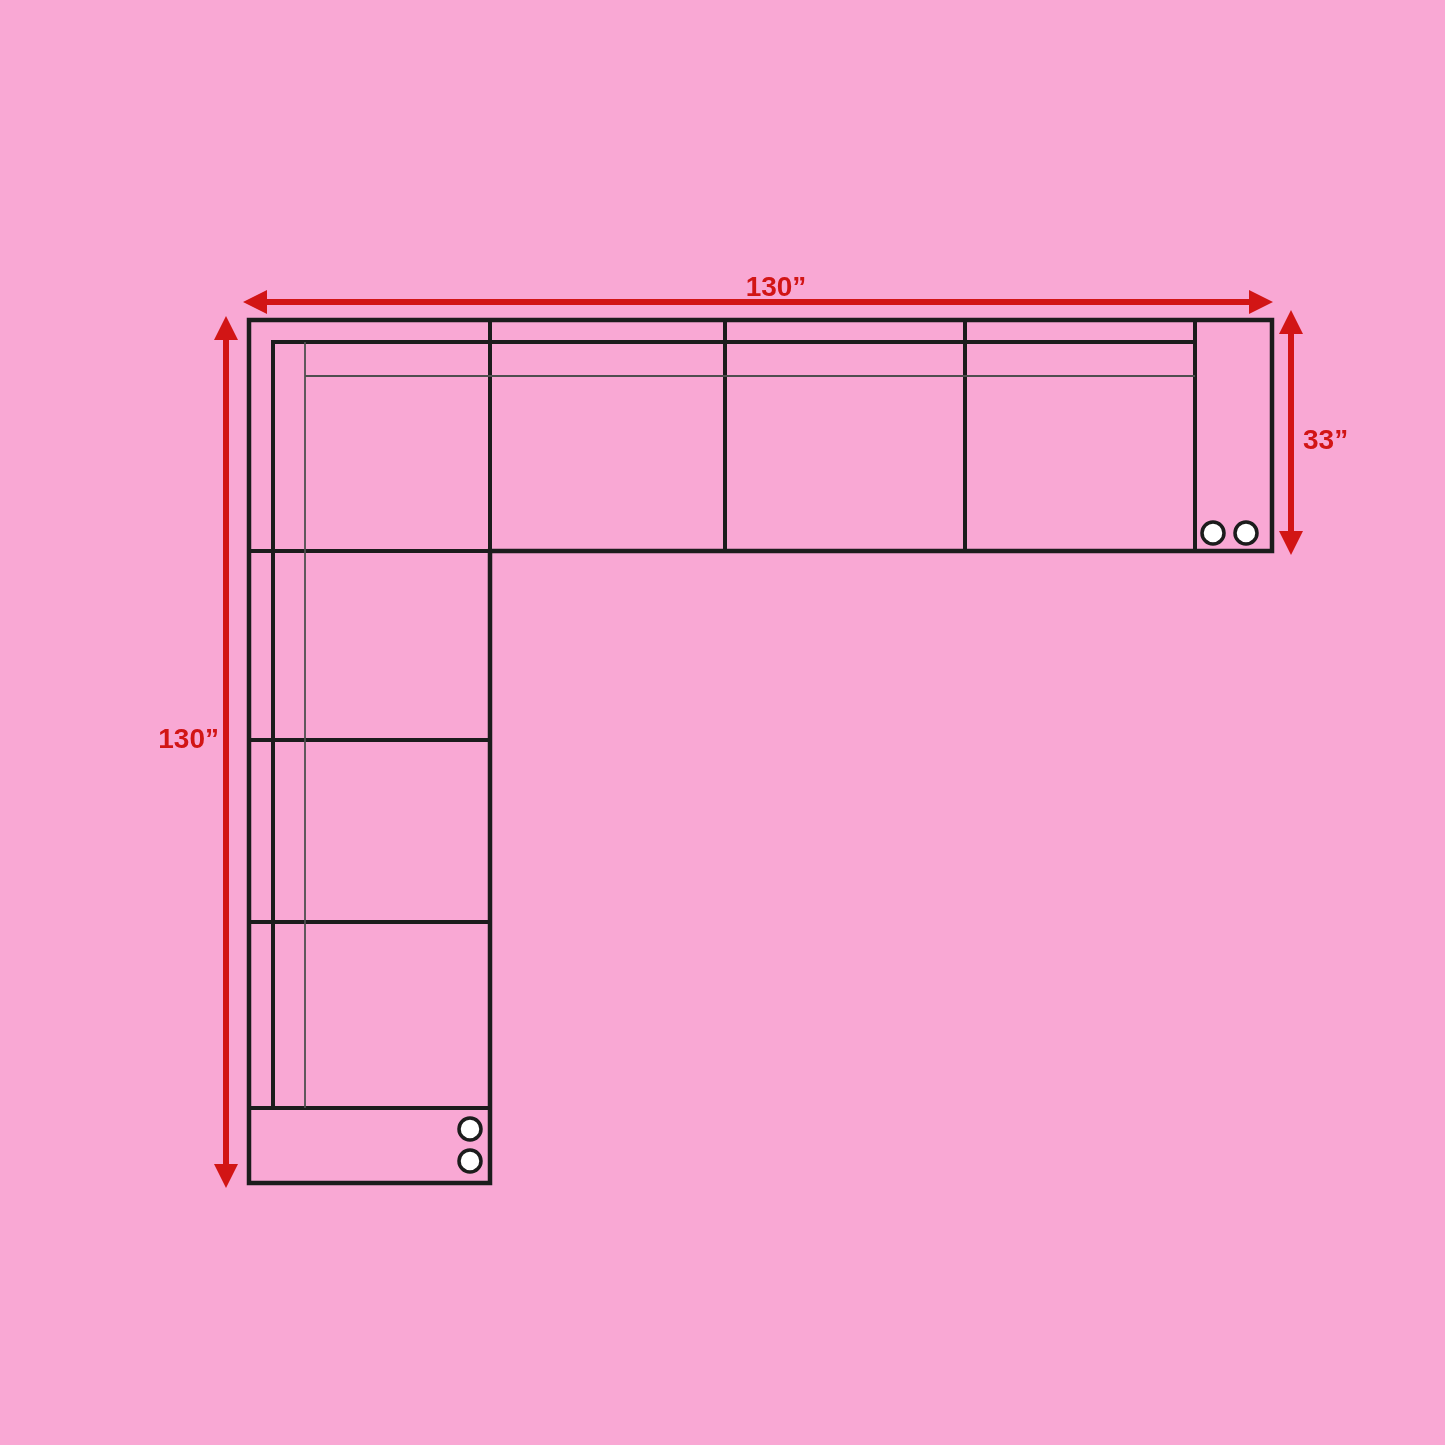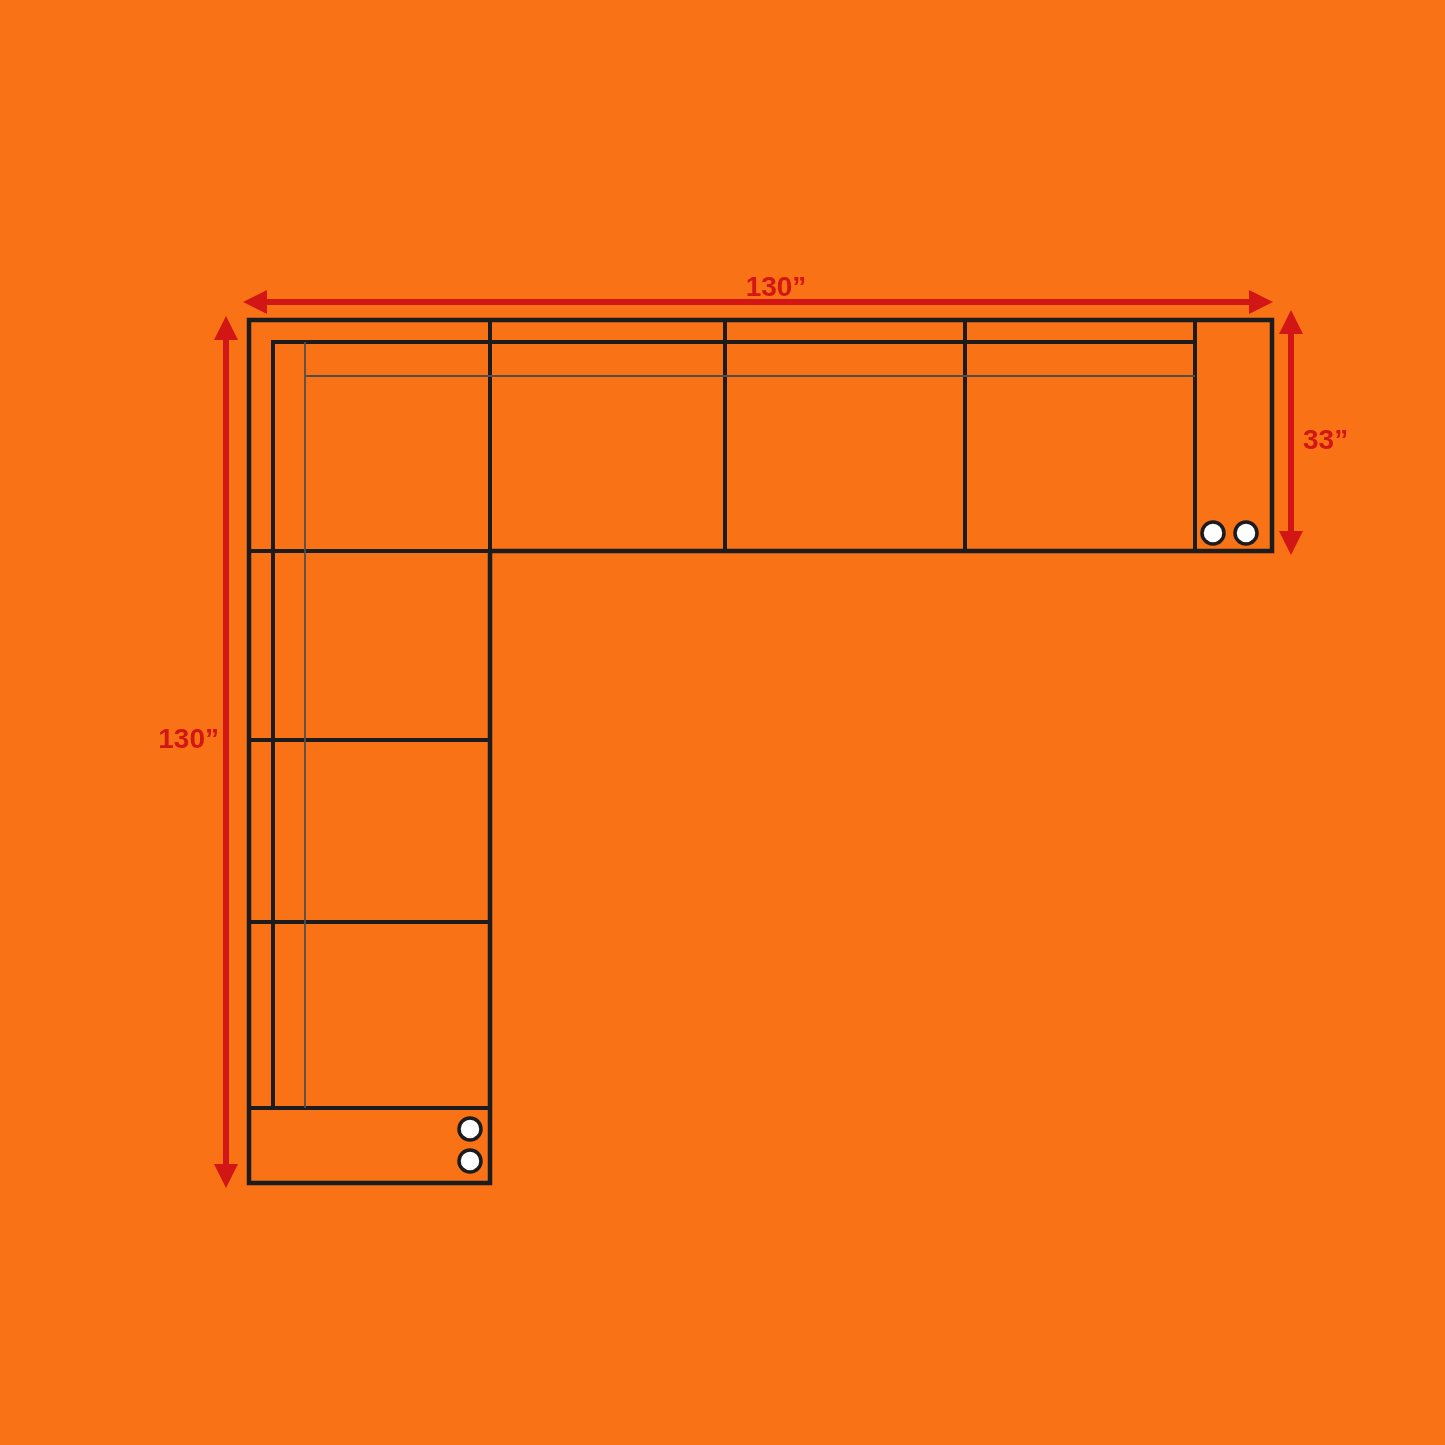--- a/index.html
+++ b/index.html
@@ -8,21 +8,21 @@
     background: #ffffff;
     width: 1445px;
     height: 1445px;
     overflow: hidden;
     font-family: "Liberation Sans", sans-serif;
   }
   .canvas {
     position: relative;
     width: 1445px;
     height: 1445px;
-    background: #f97316;
+    background: #f9a8d4;
   }
   svg.diagram {
     position: absolute;
     left: 0;
     top: 0;
     display: block;
   }
   text.dim-label {
     font-family: "Liberation Sans", "DejaVu Sans", sans-serif;
     font-weight: bold;

